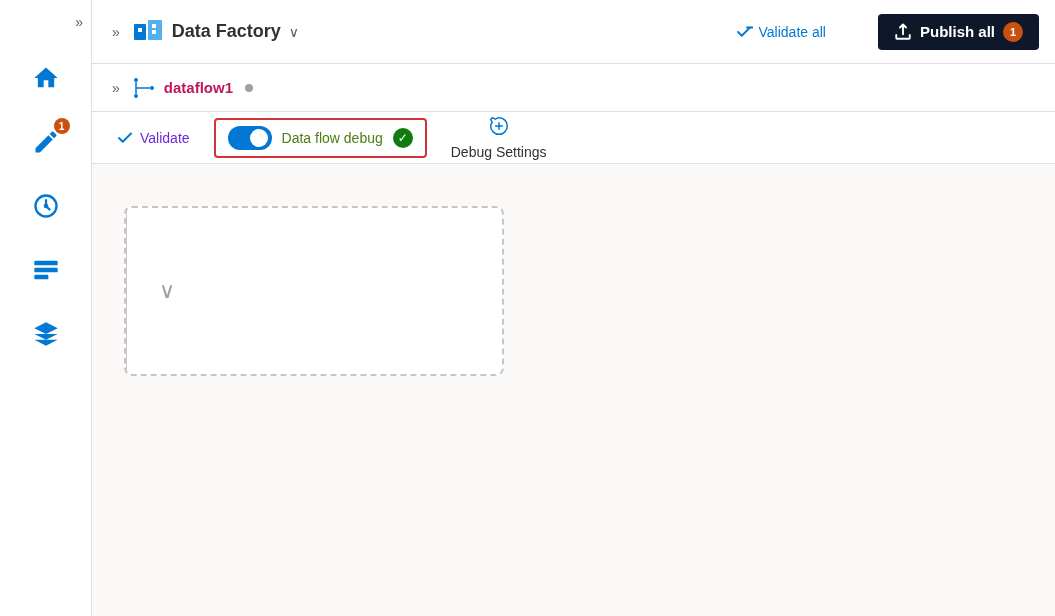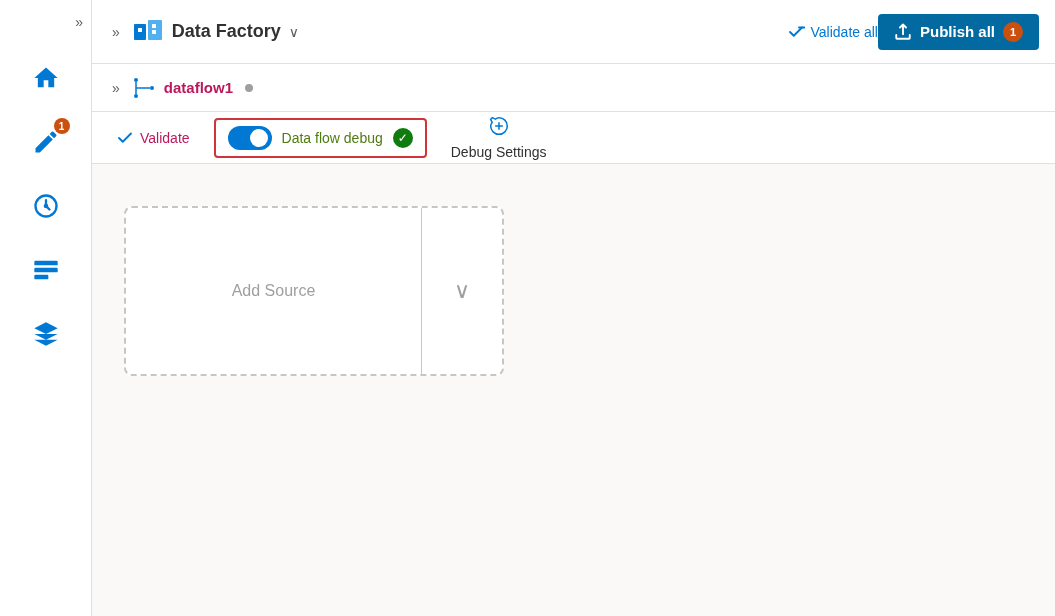--- a/index.html
+++ b/index.html
@@ -113,47 +113,49 @@
 
     .topbar-chevron {
       color: #605e5c;
       font-size: 14px;
       cursor: pointer;
     }
 
     .topbar-actions {
       display: flex;
       align-items: center;
+      gap: 16px;
     }
 
     .validate-all-btn {
       display: flex;
       align-items: center;
       gap: 6px;
       color: #0078d4;
       font-size: 14px;
       cursor: pointer;
       background: none;
       border: none;
       font-family: inherit;
     }
 
     .publish-all-btn {
       display: flex;
       align-items: center;
       gap: 8px;
-      background: #0369a1;
+      background: #0f172a;
       color: white;
       border: none;
       border-radius: 4px;
       padding: 8px 16px;
       font-size: 15px;
       font-weight: 600;
       cursor: pointer;
       font-family: inherit;
+      margin-left: 36px;
     }
 
     .publish-badge {
       background: #ca5010;
       color: white;
       border-radius: 50%;
       width: 20px;
       height: 20px;
       font-size: 11px;
       display: flex;
@@ -207,21 +209,21 @@
       display: flex;
       align-items: center;
       padding: 0 24px;
       gap: 24px;
     }
 
     .toolbar-btn {
       display: flex;
       align-items: center;
       gap: 6px;
-      color: #be185d;
+      color: #6d28d9;
       font-size: 14px;
       cursor: pointer;
       background: none;
       border: none;
       font-family: inherit;
     }
 
     .toolbar-btn svg {
       color: #0078d4;
     }
@@ -459,23 +461,20 @@
         <path d="M12 2C10.3 2 8.8 2.7 7.7 3.8L4 2l-2 2 1.8 3.7C2.7 8.8 2 10.3 2 12c0 5.5 4.5 10 10 10s10-4.5 10-10S17.5 2 12 2z" stroke="#0078d4" stroke-width="1.8" fill="none"></path>
         <path d="M8 12h8M12 8v8" stroke="#0078d4" stroke-width="1.8" stroke-linecap="round"></path>
       </svg>
       <span>Debug Settings</span>
     </button>
   </div>
 
   <div class="canvas">
     <div class="add-source-box">
       <div class="add-source-inner">
-        <div class="add-source-text-area">
-          <span class="add-source-text">Add Source</span>
-        </div>
         <div class="add-source-divider"></div>
         <div class="add-source-chevron-area">
           <span class="add-source-chevron">∨</span>
         </div>
       </div>
     </div>
   </div>
 
 </div>
 

